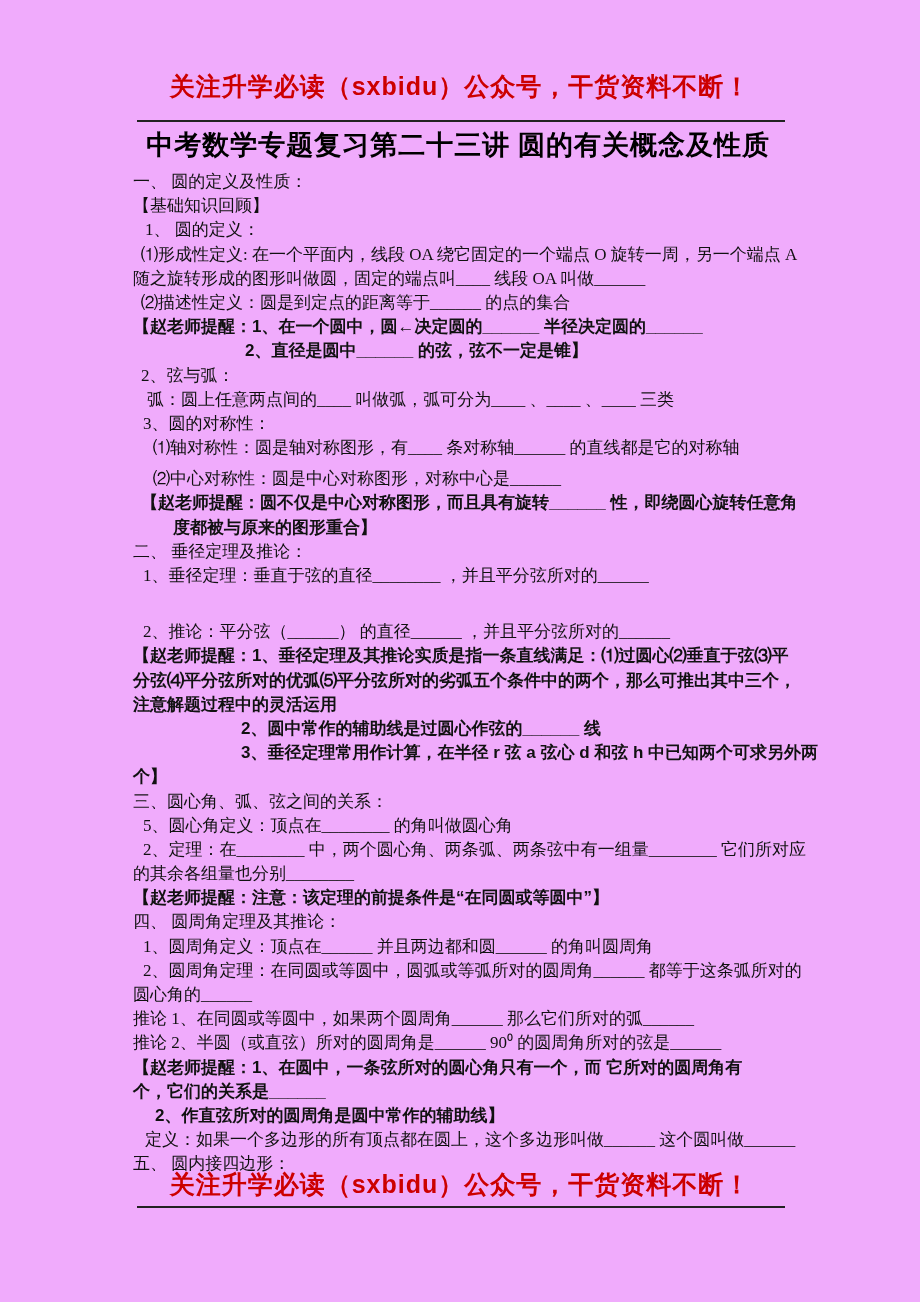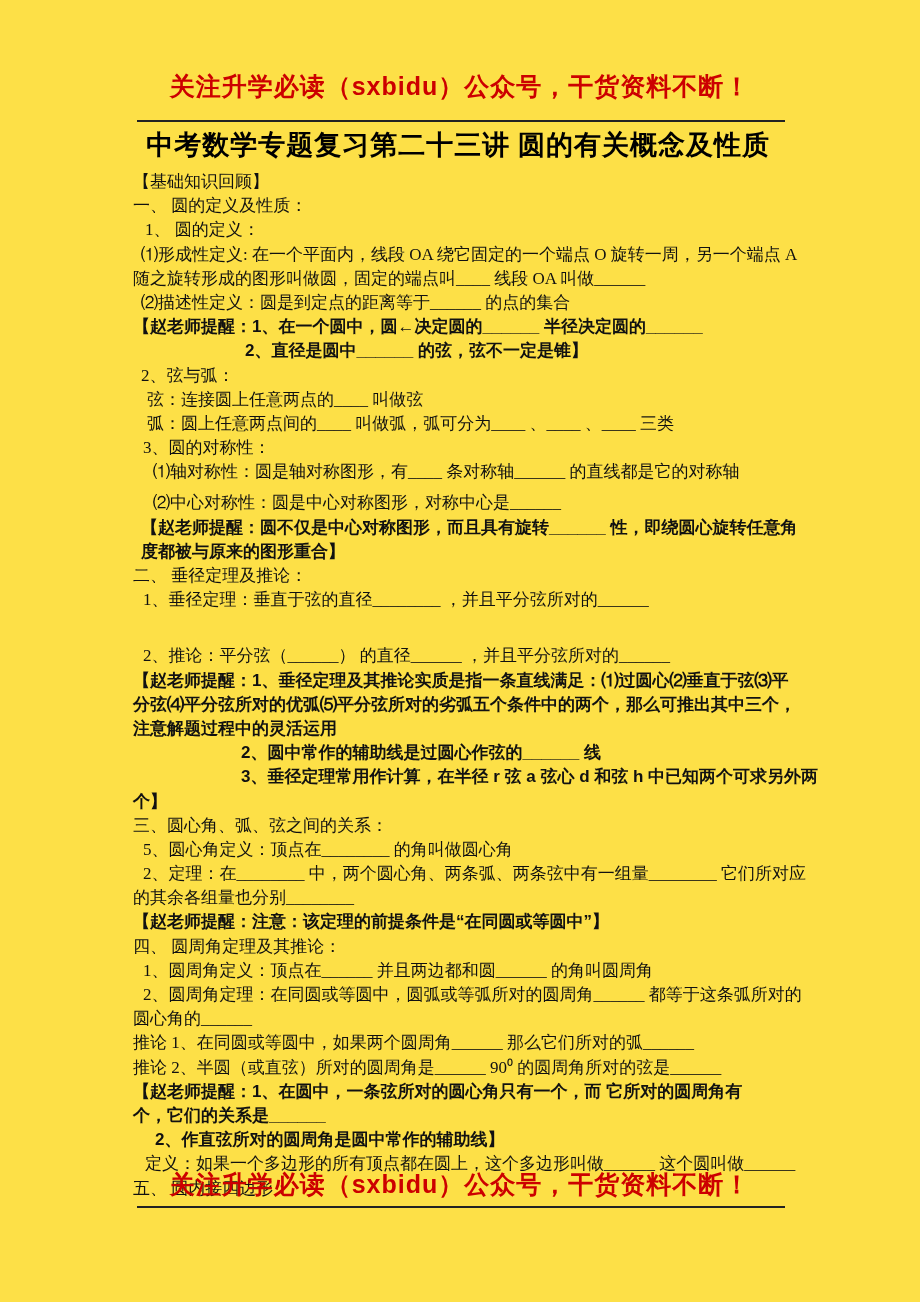--- a/index.html
+++ b/index.html
@@ -5,21 +5,21 @@
   html, body { margin: 0; padding: 0; }
   body {
     width: 920px; height: 1302px;
     background: #ffffff;
     font-family: "Liberation Serif", serif;
     overflow: hidden;
   }
   .page {
     position: relative;
     width: 920px; height: 1302px;
-    background: #fde047;
+    background: #f0abfc;
   }
   .banner {
     position: absolute; left: 0; right: 0;
     text-align: center;
     font-family: "Liberation Sans", sans-serif;
     font-weight: bold;
     font-size: 25px;
     letter-spacing: 1px;
   }
   .banner-top { top: 70px; }
@@ -60,36 +60,35 @@
 <body>
 
 <div class="page">
   <div class="banner banner-top" style="color: rgb(204, 0, 0);">关注升学必读（sxbidu）公众号，干货资料不断！</div>
 
   <div class="rule rule-top"></div>
 
   <h1 class="doc-title">中考数学专题复习第二十三讲 圆的有关概念及性质</h1>
 
   <div class="body-lines" id="body-lines">
+      <div class="line">一、 圆的定义及性质：</div>
       <div class="line">【基础知识回顾】</div>
-      <div class="line">一、 圆的定义及性质：</div>
       <div class="line" style="padding-left: 12px;">1、 圆的定义：</div>
       <div class="line" style="padding-left: 8px;">⑴形成性定义: 在一个平面内，线段 OA 绕它固定的一个端点 O 旋转一周，另一个端点 A</div>
       <div class="line">随之旋转形成的图形叫做圆，固定的端点叫____ 线段 OA 叫做______</div>
       <div class="line" style="padding-left: 8px;">⑵描述性定义：圆是到定点的距离等于______ 的点的集合</div>
       <div class="line bold">【赵老师提醒：1、在一个圆中，圆←决定圆的______ 半径决定圆的______</div>
       <div class="line bold" style="padding-left: 112px;">2、直径是圆中______ 的弦，弦不一定是锥】</div>
       <div class="line" style="padding-left: 8px;">2、弦与弧：</div>
-      <div class="line" style="padding-left: 14px;">弦：连接圆上任意两点的____ 叫做弦</div>
       <div class="line" style="padding-left: 14px;">弧：圆上任意两点间的____ 叫做弧，弧可分为____ 、____ 、____ 三类</div>
       <div class="line" style="padding-left: 10px;">3、圆的对称性：</div>
       <div class="line" style="padding-left: 20px;">⑴轴对称性：圆是轴对称图形，有____ 条对称轴______ 的直线都是它的对称轴</div>
       <div class="line" style="padding-left: 20px; margin-top: 7px;">⑵中心对称性：圆是中心对称图形，对称中心是______</div>
       <div class="line bold" style="padding-left: 8px; text-align: right;">【赵老师提醒：圆不仅是中心对称图形，而且具有旋转______ 性，即绕圆心旋转任意角</div>
-      <div class="line bold" style="padding-left: 8px;">度都被与原来的图形重合】</div>
+      <div class="line bold" style="padding-left: 8px; margin-left: 32px;">度都被与原来的图形重合】</div>
       <div class="line">二、 垂径定理及推论：</div>
       <div class="line" style="padding-left: 10px;">1、垂径定理：垂直于弦的直径________ ，并且平分弦所对的______</div>
       <div class="line" style="padding-left: 10px; margin-top: 32px;">2、推论：平分弦（______） 的直径______ ，并且平分弦所对的______</div>
       <div class="line bold">【赵老师提醒：1、垂径定理及其推论实质是指一条直线满足：⑴过圆心⑵垂直于弦⑶平</div>
       <div class="line bold">分弦⑷平分弦所对的优弧⑸平分弦所对的劣弧五个条件中的两个，那么可推出其中三个，</div>
       <div class="line bold">注意解题过程中的灵活运用</div>
       <div class="line bold" style="padding-left: 108px;">2、圆中常作的辅助线是过圆心作弦的______ 线</div>
       <div class="line bold" style="padding-left: 108px;">3、垂径定理常用作计算，在半径 r 弦 a 弦心 d 和弦 h 中已知两个可求另外两</div>
       <div class="line bold">个】</div>
       <div class="line">三、圆心角、弧、弦之间的关系：</div>

